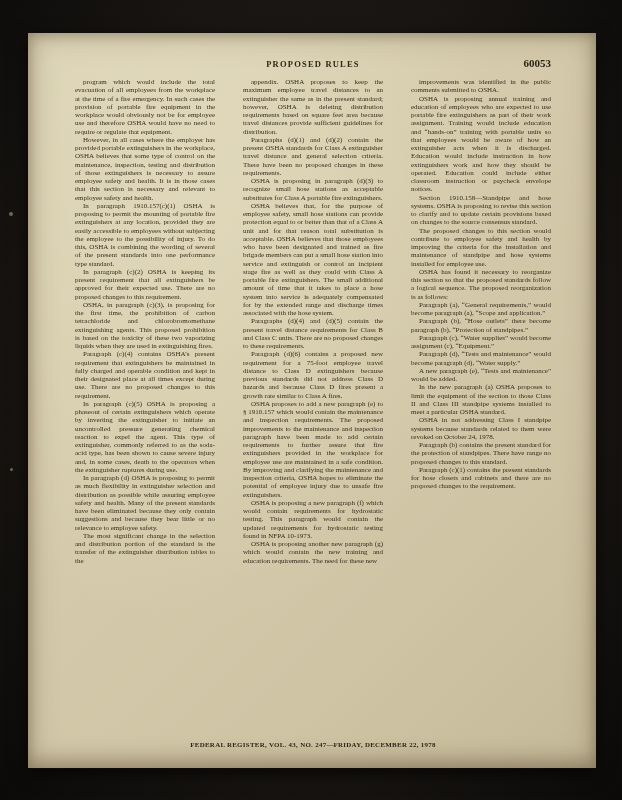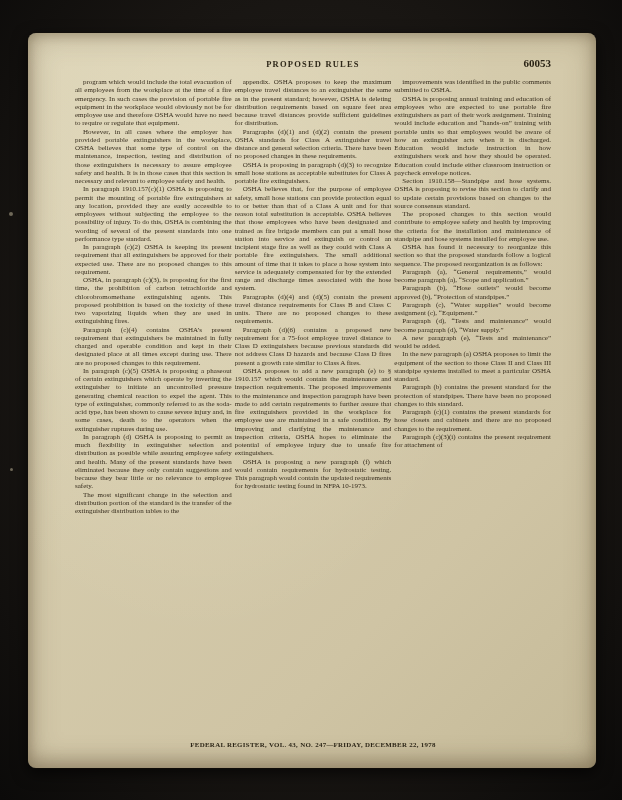--- a/index.html
+++ b/index.html
@@ -21,21 +21,21 @@
     position: absolute; left: 28px; top: 33px; width: 568px; height: 735px;
     background:
       radial-gradient(ellipse at 30% 20%, rgba(255,250,225,0.25), rgba(0,0,0,0) 55%),
       linear-gradient(135deg, #dad1b4 0%, #d5cbac 38%, #cfc4a4 72%, #c5ba98 100%);
     box-shadow:
       0 0 0 1px rgba(20,15,8,0.45),
       0 5px 16px rgba(0,0,0,0.7),
       inset 0 0 30px rgba(96,82,55,0.38),
       inset 0 -8px 16px rgba(85,70,45,0.28),
       inset 0 4px 10px rgba(90,76,50,0.22);
-    border-radius: 8px;
+    border-radius: 0;
   }
   .content {
     position: absolute; left: 47px; right: 45px; top: 24px; bottom: 20px;
     display: flex; flex-direction: column;
     color: #352b1d;
   }
   .header-row {
     display: grid; grid-template-columns: 1fr auto 1fr;
     align-items: baseline; margin-bottom: 7px;
   }
@@ -43,21 +43,21 @@
     grid-column: 2;
     font-weight: bold; font-size: 8.5px; letter-spacing: 1.2px;
     color: #2e2718;
   }
   .page-number {
     grid-column: 3; justify-self: end;
     font-weight: bold; font-size: 11px; color: #2b2416;
   }
   .cols {
     flex: 1 1 auto;
-    display: flex; gap: 3px;
+    display: flex; gap: 28px;
     overflow: hidden;
     margin-top: 2px;
   }
   .col {
     flex: 1 1 0;
     font-size: 7px; line-height: 1.18;
     text-align: justify;
     color: #362c1d;
     overflow: hidden;
     hyphens: auto;
@@ -102,35 +102,36 @@
         </div>
       <div class="col">
           <p class="para">appendix. OSHA proposes to keep the maximum employee travel distances to an extinguisher the same as in the present standard; however, OSHA is deleting distribution requirements based on square feet area because travel distances provide sufficient guidelines for distribution.</p>
           <p class="para">Paragraphs (d)(1) and (d)(2) contain the present OSHA standards for Class A extinguisher travel distance and general selection criteria. There have been no proposed changes in these requirements.</p>
           <p class="para">OSHA is proposing in paragraph (d)(3) to recognize small hose stations as acceptable substitutes for Class A portable fire extinguishers.</p>
           <p class="para">OSHA believes that, for the purpose of employee safety, small hose stations can provide protection equal to or better than that of a Class A unit and for that reason total substitution is acceptable. OSHA believes that those employees who have been designated and trained as fire brigade members can put a small hose station into service and extinguish or control an incipient stage fire as well as they could with Class A portable fire extinguishers. The small additional amount of time that it takes to place a hose system into service is adequately compensated for by the extended range and discharge times associated with the hose system.</p>
           <p class="para">Paragraphs (d)(4) and (d)(5) contain the present travel distance requirements for Class B and Class C units. There are no proposed changes to these requirements.</p>
           <p class="para">Paragraph (d)(6) contains a proposed new requirement for a 75-foot employee travel distance to Class D extinguishers because previous standards did not address Class D hazards and because Class D fires present a growth rate similar to Class A fires.</p>
           <p class="para">OSHA proposes to add a new paragraph (e) to § 1910.157 which would contain the maintenance and inspection requirements. The proposed improvements to the maintenance and inspection paragraph have been made to add certain requirements to further assure that fire extinguishers provided in the workplace for employee use are maintained in a safe condition. By improving and clarifying the maintenance and inspection criteria, OSHA hopes to eliminate the potential of employee injury due to unsafe fire extinguishers.</p>
           <p class="para">OSHA is proposing a new paragraph (f) which would contain requirements for hydrostatic testing. This paragraph would contain the updated requirements for hydrostatic testing found in NFPA 10-1973.</p>
+          <p class="para">OSHA is proposing another new paragraph (g) which would contain the new training and education requirements. The need for these new</p>
         </div>
       <div class="col">
           <p class="para">improvements was identified in the public comments submitted to OSHA.</p>
           <p class="para">OSHA is proposing annual training and education of employees who are expected to use portable fire extinguishers as part of their work assignment. Training would include education and “hands-on” training with portable units so that employees would be aware of how an extinguisher acts when it is discharged. Education would include instruction in how extinguishers work and how they should be operated. Education could include either classroom instruction or paycheck envelope notices.</p>
           <p class="para">Section 1910.158—Standpipe and hose systems. OSHA is proposing to revise this section to clarify and to update certain provisions based on changes to the source consensus standard.</p>
           <p class="para">The proposed changes to this section would contribute to employee safety and health by improving the criteria for the installation and maintenance of standpipe and hose systems installed for employee use.</p>
           <p class="para">OSHA has found it necessary to reorganize this section so that the proposed standards follow a logical sequence. The proposed reorganization is as follows:</p>
           <p class="para">Paragraph (a), “General requirements,” would become paragraph (a), “Scope and application.”</p>
-          <p class="para">Paragraph (b), “Hose outlets” would become approved (b), “Protection of standpipes.”</p>
+          <p class="para">Paragraph (b), “Hose outlets” there become paragraph (b), “Protection of standpipes.”</p>
           <p class="para">Paragraph (c), “Water supplies” would become assignment (c), “Equipment.”</p>
           <p class="para">Paragraph (d), “Tests and maintenance” would become paragraph (d), “Water supply.”</p>
           <p class="para">A new paragraph (e), “Tests and maintenance” would be added.</p>
           <p class="para">In the new paragraph (a) OSHA proposes to limit the equipment of the section to those Class II and Class III standpipe systems installed to meet a particular OSHA standard.</p>
-          <p class="para">Paragraph (b) contains the present standard for the protection of standpipes. There have been no proposed changes to this standard.</p>
+          <p class="para">OSHA in not addressing Class I standpipe systems because standards related to them were revoked on October 24, 1978.</p>
+          <p class="para">Paragraph (b) contains the present standard for the protection of standpipes. There have range no proposed changes to this standard.</p>
           <p class="para">Paragraph (c)(1) contains the present standards for hose closets and cabinets and there are no proposed changes to the requirement.</p>
-          <p class="para">Paragraph (c)(3)(i) contains the present requirement for attachment of</p>
         </div>
     </div>
 
     <div class="footer">FEDERAL REGISTER, VOL. 43, NO. 247—FRIDAY, DECEMBER 22, 1978</div>
 
   </div>
 </div>
 
 </body></html>

